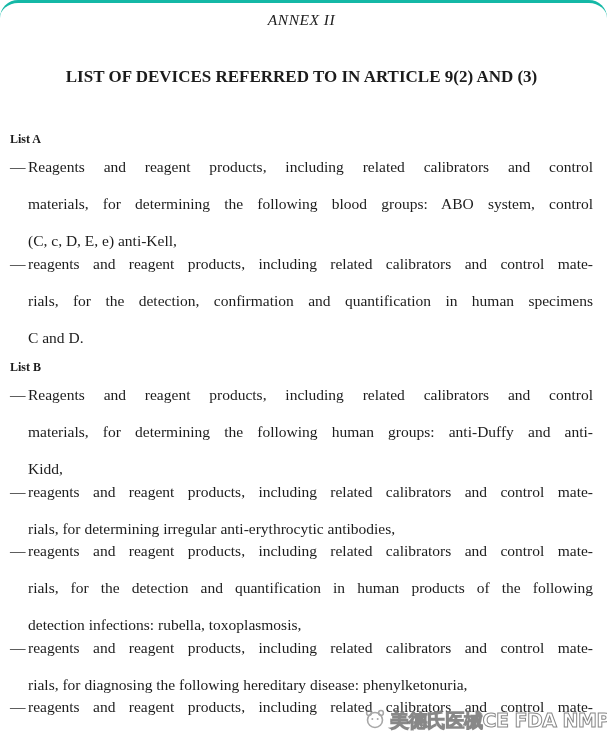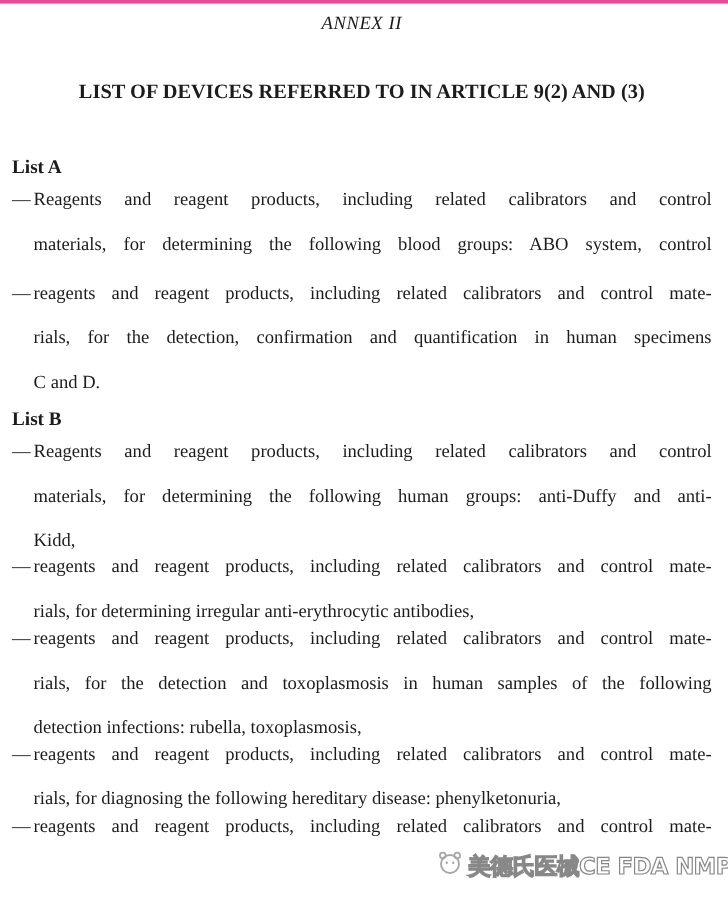--- a/index.html
+++ b/index.html
@@ -5,25 +5,26 @@
   html, body {
     margin: 0;
     padding: 0;
     background: #ffffff;
   }
   .page {
     position: relative;
     width: 607px;
     height: 750px;
     background: #ffffff;
-    border-top: 3px solid #ec4899;
+    border-top: 3px solid #14b8a6;
     box-sizing: border-box;
     overflow: hidden;
     font-family: "Liberation Serif", "DejaVu Serif", serif;
     color: #1c1c1c;
+    border-radius: 18px;
   }
   .content {
     padding: 7px 14px 0 10px;
   }
   .annex {
     text-align: center;
     font-style: italic;
     font-size: 15.5px;
     letter-spacing: 0.5px;
     line-height: 19px;
@@ -31,21 +32,21 @@
   }
   .doc-title {
     text-align: center;
     font-weight: bold;
     font-size: 17px;
     line-height: 19px;
     margin-bottom: 44px;
   }
   .list-heading {
     font-weight: bold;
-    font-size: 16px;
+    font-size: 12px;
     line-height: 19px;
     margin-bottom: 9px;
   }
   .list-section-b {
     margin-top: 11px;
   }
   .item {
     display: flex;
     margin-bottom: 4px;
     font-size: 15.5px;
@@ -110,20 +111,21 @@
     <div class="doc-title">LIST OF DEVICES REFERRED TO IN ARTICLE 9(2) AND (3)</div>
 
     <section>
       <div class="list-heading">List A</div>
       <div class="items">
           <div class="item">
             <span class="dash">—</span>
             <div class="lines">
               <div class="line">Reagents and reagent products, including related calibrators and control</div>
               <div class="line">materials, for determining the following blood groups: ABO system, control</div>
+              <div class="line last">(C, c, D, E, e) anti-Kell,</div>
             </div>
           </div>
           <div class="item">
             <span class="dash">—</span>
             <div class="lines">
               <div class="line">reagents and reagent products, including related calibrators and control mate-</div>
               <div class="line">rials, for the detection, confirmation and quantification in human specimens</div>
               <div class="line last">C and D.</div>
             </div>
           </div>
@@ -145,21 +147,21 @@
             <span class="dash">—</span>
             <div class="lines">
               <div class="line">reagents and reagent products, including related calibrators and control mate-</div>
               <div class="line last">rials, for determining irregular anti-erythrocytic antibodies,</div>
             </div>
           </div>
           <div class="item">
             <span class="dash">—</span>
             <div class="lines">
               <div class="line">reagents and reagent products, including related calibrators and control mate-</div>
-              <div class="line">rials, for the detection and toxoplasmosis in human samples of the following</div>
+              <div class="line">rials, for the detection and quantification in human products of the following</div>
               <div class="line last">detection infections: rubella, toxoplasmosis,</div>
             </div>
           </div>
           <div class="item">
             <span class="dash">—</span>
             <div class="lines">
               <div class="line">reagents and reagent products, including related calibrators and control mate-</div>
               <div class="line last">rials, for diagnosing the following hereditary disease: phenylketonuria,</div>
             </div>
           </div>

